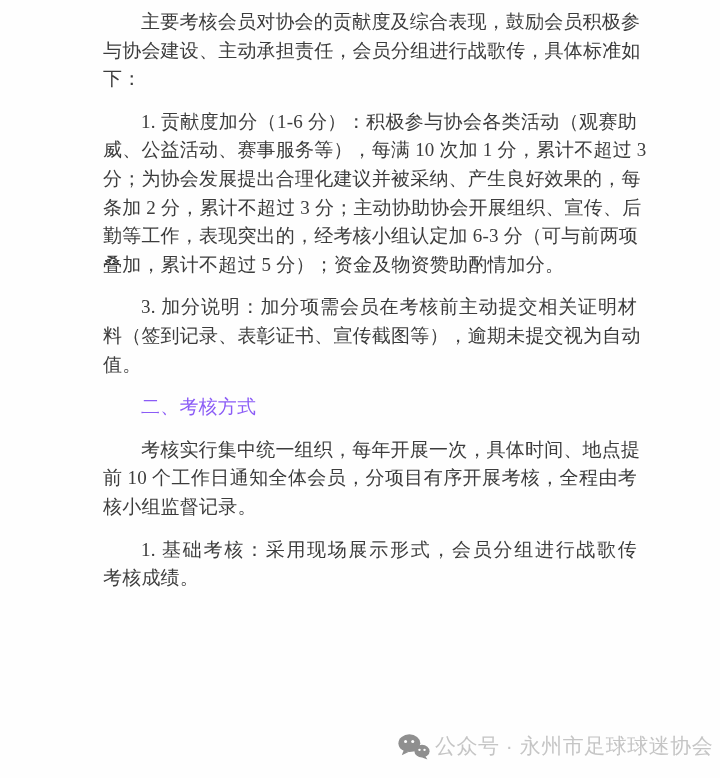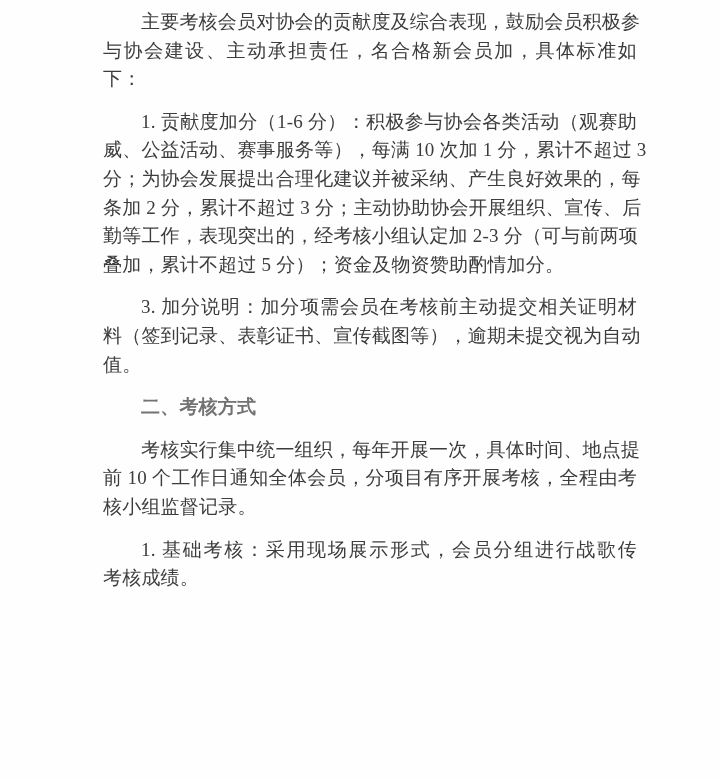--- a/index.html
+++ b/index.html
@@ -20,22 +20,22 @@
     line-height: 28.6px;
     height: 28.6px;
     white-space: nowrap;
     text-align: justify;
     text-align-last: justify;
     letter-spacing: 0.2px;
   }
   .line.last { text-align-last: left; }
   .line.first { padding-left: 38px; }
   .heading {
-    font-weight: bold;
-    color: #737373;
+    font-weight: normal;
+    color: #8b5cf6;
   }
   .watermark {
     position: absolute;
     left: 398px;
     top: 732px;
     display: flex;
     align-items: center;
     gap: 5px;
     pointer-events: none;
   }
@@ -48,30 +48,30 @@
     white-space: nowrap;
   }
 </style>
 </head>
 <body>
 
 <div class="page">
 
   <div class="para">
     <div class="line first">主要考核会员对协会的贡献度及综合表现，鼓励会员积极参</div>
-    <div class="line">与协会建设、主动承担责任，名合格新会员加，具体标准如</div>
+    <div class="line">与协会建设、主动承担责任，会员分组进行战歌传，具体标准如</div>
     <div class="line last">下：</div>
   </div>
 
   <div class="para">
     <div class="line first">1. 贡献度加分（1-6 分）：积极参与协会各类活动（观赛助</div>
     <div class="line">威、公益活动、赛事服务等），每满 10 次加 1 分，累计不超过 3</div>
     <div class="line">分；为协会发展提出合理化建议并被采纳、产生良好效果的，每</div>
     <div class="line">条加 2 分，累计不超过 3 分；主动协助协会开展组织、宣传、后</div>
-    <div class="line">勤等工作，表现突出的，经考核小组认定加 2-3 分（可与前两项</div>
+    <div class="line">勤等工作，表现突出的，经考核小组认定加 6-3 分（可与前两项</div>
     <div class="line last">叠加，累计不超过 5 分）；资金及物资赞助酌情加分。</div>
   </div>
 
 
   <div class="para">
     <div class="line first">3. 加分说明：加分项需会员在考核前主动提交相关证明材</div>
     <div class="line">料（签到记录、表彰证书、宣传截图等），逾期未提交视为自动</div>
     <div class="line last">值。</div>
   </div>
 
@@ -83,14 +83,33 @@
     <div class="line first">考核实行集中统一组织，每年开展一次，具体时间、地点提</div>
     <div class="line">前 10 个工作日通知全体会员，分项目有序开展考核，全程由考</div>
     <div class="line last">核小组监督记录。</div>
   </div>
 
   <div class="para">
     <div class="line first">1. 基础考核：采用现场展示形式，会员分组进行战歌传</div>
     <div class="line last">考核成绩。</div>
   </div>
 
+  <div class="watermark">
+    <span class="wicon">
+      <svg width="32" height="27" viewBox="0 0 38 32">
+        <g fill="#8f8f8f">
+          <ellipse cx="13.5" cy="12" rx="13" ry="10.5"></ellipse>
+          <path d="M7 20 L4.5 26.5 L12.5 22.5 Z"></path>
+          <ellipse cx="28.5" cy="21.5" rx="9" ry="7.5"></ellipse>
+          <path d="M32.5 27.5 L35 31.5 L28.5 29 Z"></path>
+        </g>
+        <g fill="#fefefe">
+          <circle cx="9" cy="10" r="1.8"></circle>
+          <circle cx="17.5" cy="10" r="1.8"></circle>
+          <circle cx="25.5" cy="20" r="1.4"></circle>
+          <circle cx="31.5" cy="20" r="1.4"></circle>
+        </g>
+      </svg>
+    </span>
+    <span class="wtext">公众号 · 永州市足球球迷协会</span>
+  </div>
 
 </div>
 
 </body></html>

